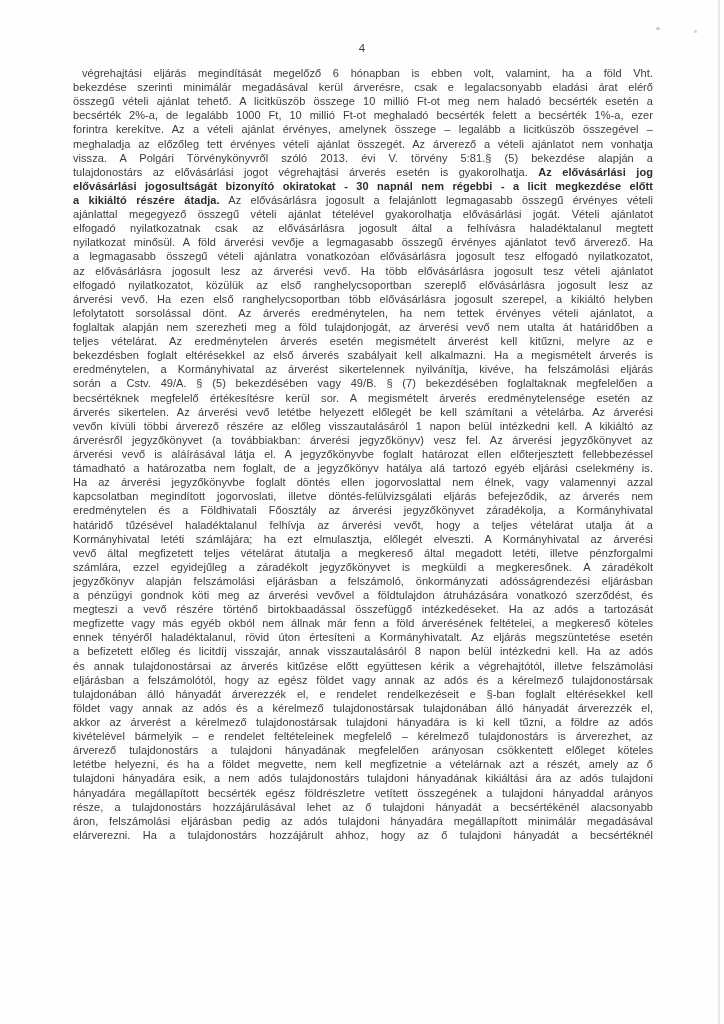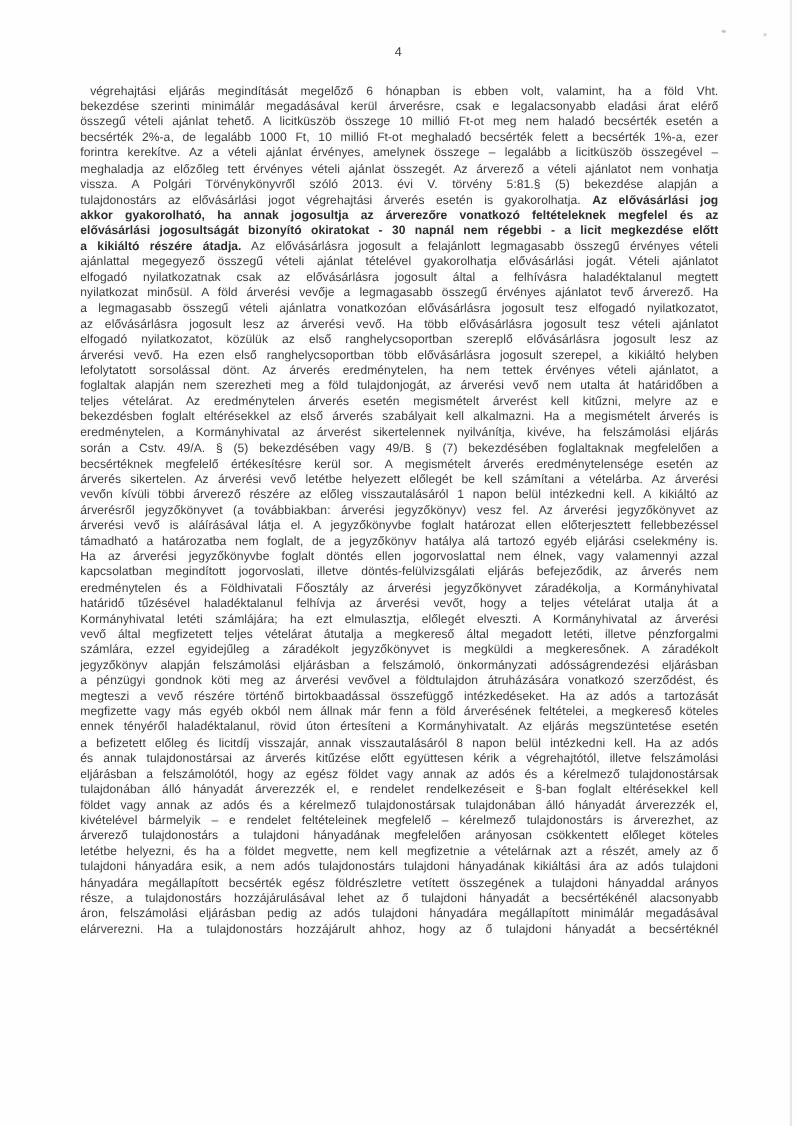--- a/index.html
+++ b/index.html
@@ -21,21 +21,21 @@
     top: 42px;
     left: 0;
     width: 724px;
     text-align: center;
     font-size: 11.5px;
     color: #3a3a3a;
   }
   .text-block {
     position: absolute;
     left: 73px;
-    top: 76px;
+    top: 66px;
     width: 580px;
   }
   .line {
     font-size: 11px;
     line-height: 14.12px;
     height: 14.12px;
     text-align: justify;
     text-align-last: justify;
     overflow: hidden;
     letter-spacing: 0.05px;
@@ -73,21 +73,20 @@
   <div class="page-number">4</div>
   <div class="text-block" id="text-block">
       <div class="line"><span>végrehajtási eljárás megindítását megelőző 6 hónapban is ebben volt, valamint, ha a föld Vht.</span></div>
       <div class="line"><span>bekezdése szerinti minimálár megadásával kerül árverésre, csak e legalacsonyabb eladási árat elérő</span></div>
       <div class="line"><span>összegű vételi ajánlat tehető. A licitküszöb összege 10 millió Ft-ot meg nem haladó becsérték esetén a</span></div>
       <div class="line"><span>becsérték 2%-a, de legalább 1000 Ft, 10 millió Ft-ot meghaladó becsérték felett a becsérték 1%-a, ezer</span></div>
       <div class="line"><span>forintra kerekítve. Az a vételi ajánlat érvényes, amelynek összege – legalább a licitküszöb összegével –</span></div>
       <div class="line"><span>meghaladja az előzőleg tett érvényes vételi ajánlat összegét. Az árverező a vételi ajánlatot nem vonhatja</span></div>
       <div class="line"><span>vissza. A Polgári Törvénykönyvről szóló 2013. évi V. törvény 5:81.§ (5) bekezdése alapján a</span></div>
       <div class="line"><span>tulajdonostárs az elővásárlási jogot végrehajtási árverés esetén is gyakorolhatja. </span><span class="b">Az elővásárlási jog</span></div>
-      <div class="line"><span class="b">akkor gyakorolható, ha annak jogosultja az árverezőre vonatkozó feltételeknek megfelel és az</span></div>
       <div class="line"><span class="b">elővásárlási jogosultságát bizonyító okiratokat - 30 napnál nem régebbi - a licit megkezdése előtt</span></div>
       <div class="line"><span class="b">a kikiáltó részére átadja.</span><span> Az elővásárlásra jogosult a felajánlott legmagasabb összegű érvényes vételi</span></div>
       <div class="line"><span>ajánlattal megegyező összegű vételi ajánlat tételével gyakorolhatja elővásárlási jogát. Vételi ajánlatot</span></div>
       <div class="line"><span>elfogadó nyilatkozatnak csak az elővásárlásra jogosult által a felhívásra haladéktalanul megtett</span></div>
       <div class="line"><span>nyilatkozat minősül. A föld árverési vevője a legmagasabb összegű érvényes ajánlatot tevő árverező. Ha</span></div>
       <div class="line"><span>a legmagasabb összegű vételi ajánlatra vonatkozóan elővásárlásra jogosult tesz elfogadó nyilatkozatot,</span></div>
       <div class="line"><span>az elővásárlásra jogosult lesz az árverési vevő. Ha több elővásárlásra jogosult tesz vételi ajánlatot</span></div>
       <div class="line"><span>elfogadó nyilatkozatot, közülük az első ranghelycsoportban szereplő elővásárlásra jogosult lesz az</span></div>
       <div class="line"><span>árverési vevő. Ha ezen első ranghelycsoportban több elővásárlásra jogosult szerepel, a kikiáltó helyben</span></div>
       <div class="line"><span>lefolytatott sorsolással dönt. Az árverés eredménytelen, ha nem tettek érvényes vételi ajánlatot, a</span></div>
@@ -112,20 +111,21 @@
       <div class="line"><span>jegyzőkönyv alapján felszámolási eljárásban a felszámoló, önkormányzati adósságrendezési eljárásban</span></div>
       <div class="line"><span>a pénzügyi gondnok köti meg az árverési vevővel a földtulajdon átruházására vonatkozó szerződést, és</span></div>
       <div class="line"><span>megteszi a vevő részére történő birtokbaadással összefüggő intézkedéseket. Ha az adós a tartozását</span></div>
       <div class="line"><span>megfizette vagy más egyéb okból nem állnak már fenn a föld árverésének feltételei, a megkereső köteles</span></div>
       <div class="line"><span>ennek tényéről haladéktalanul, rövid úton értesíteni a Kormányhivatalt. Az eljárás megszüntetése esetén</span></div>
       <div class="line"><span>a befizetett előleg és licitdíj visszajár, annak visszautalásáról 8 napon belül intézkedni kell. Ha az adós</span></div>
       <div class="line"><span>és annak tulajdonostársai az árverés kitűzése előtt együttesen kérik a végrehajtótól, illetve felszámolási</span></div>
       <div class="line"><span>eljárásban a felszámolótól, hogy az egész földet vagy annak az adós és a kérelmező tulajdonostársak</span></div>
       <div class="line"><span>tulajdonában álló hányadát árverezzék el, e rendelet rendelkezéseit e §-ban foglalt eltérésekkel kell</span></div>
       <div class="line"><span>földet vagy annak az adós és a kérelmező tulajdonostársak tulajdonában álló hányadát árverezzék el,</span></div>
+      <div class="line"><span>akkor az árverést a kérelmező tulajdonostársak tulajdoni hányadára is ki kell tűzni, a földre az adós</span></div>
       <div class="line"><span>kivételével bármelyik – e rendelet feltételeinek megfelelő – kérelmező tulajdonostárs is árverezhet, az</span></div>
       <div class="line"><span>árverező tulajdonostárs a tulajdoni hányadának megfelelően arányosan csökkentett előleget köteles</span></div>
       <div class="line"><span>letétbe helyezni, és ha a földet megvette, nem kell megfizetnie a vételárnak azt a részét, amely az ő</span></div>
       <div class="line"><span>tulajdoni hányadára esik, a nem adós tulajdonostárs tulajdoni hányadának kikiáltási ára az adós tulajdoni</span></div>
       <div class="line"><span>hányadára megállapított becsérték egész földrészletre vetített összegének a tulajdoni hányaddal arányos</span></div>
       <div class="line"><span>része, a tulajdonostárs hozzájárulásával lehet az ő tulajdoni hányadát a becsértékénél alacsonyabb</span></div>
       <div class="line"><span>áron, felszámolási eljárásban pedig az adós tulajdoni hányadára megállapított minimálár megadásával</span></div>
       <div class="line"><span>elárverezni. Ha a tulajdonostárs hozzájárult ahhoz, hogy az ő tulajdoni hányadát a becsértéknél</span></div>
     </div>
 </div>

